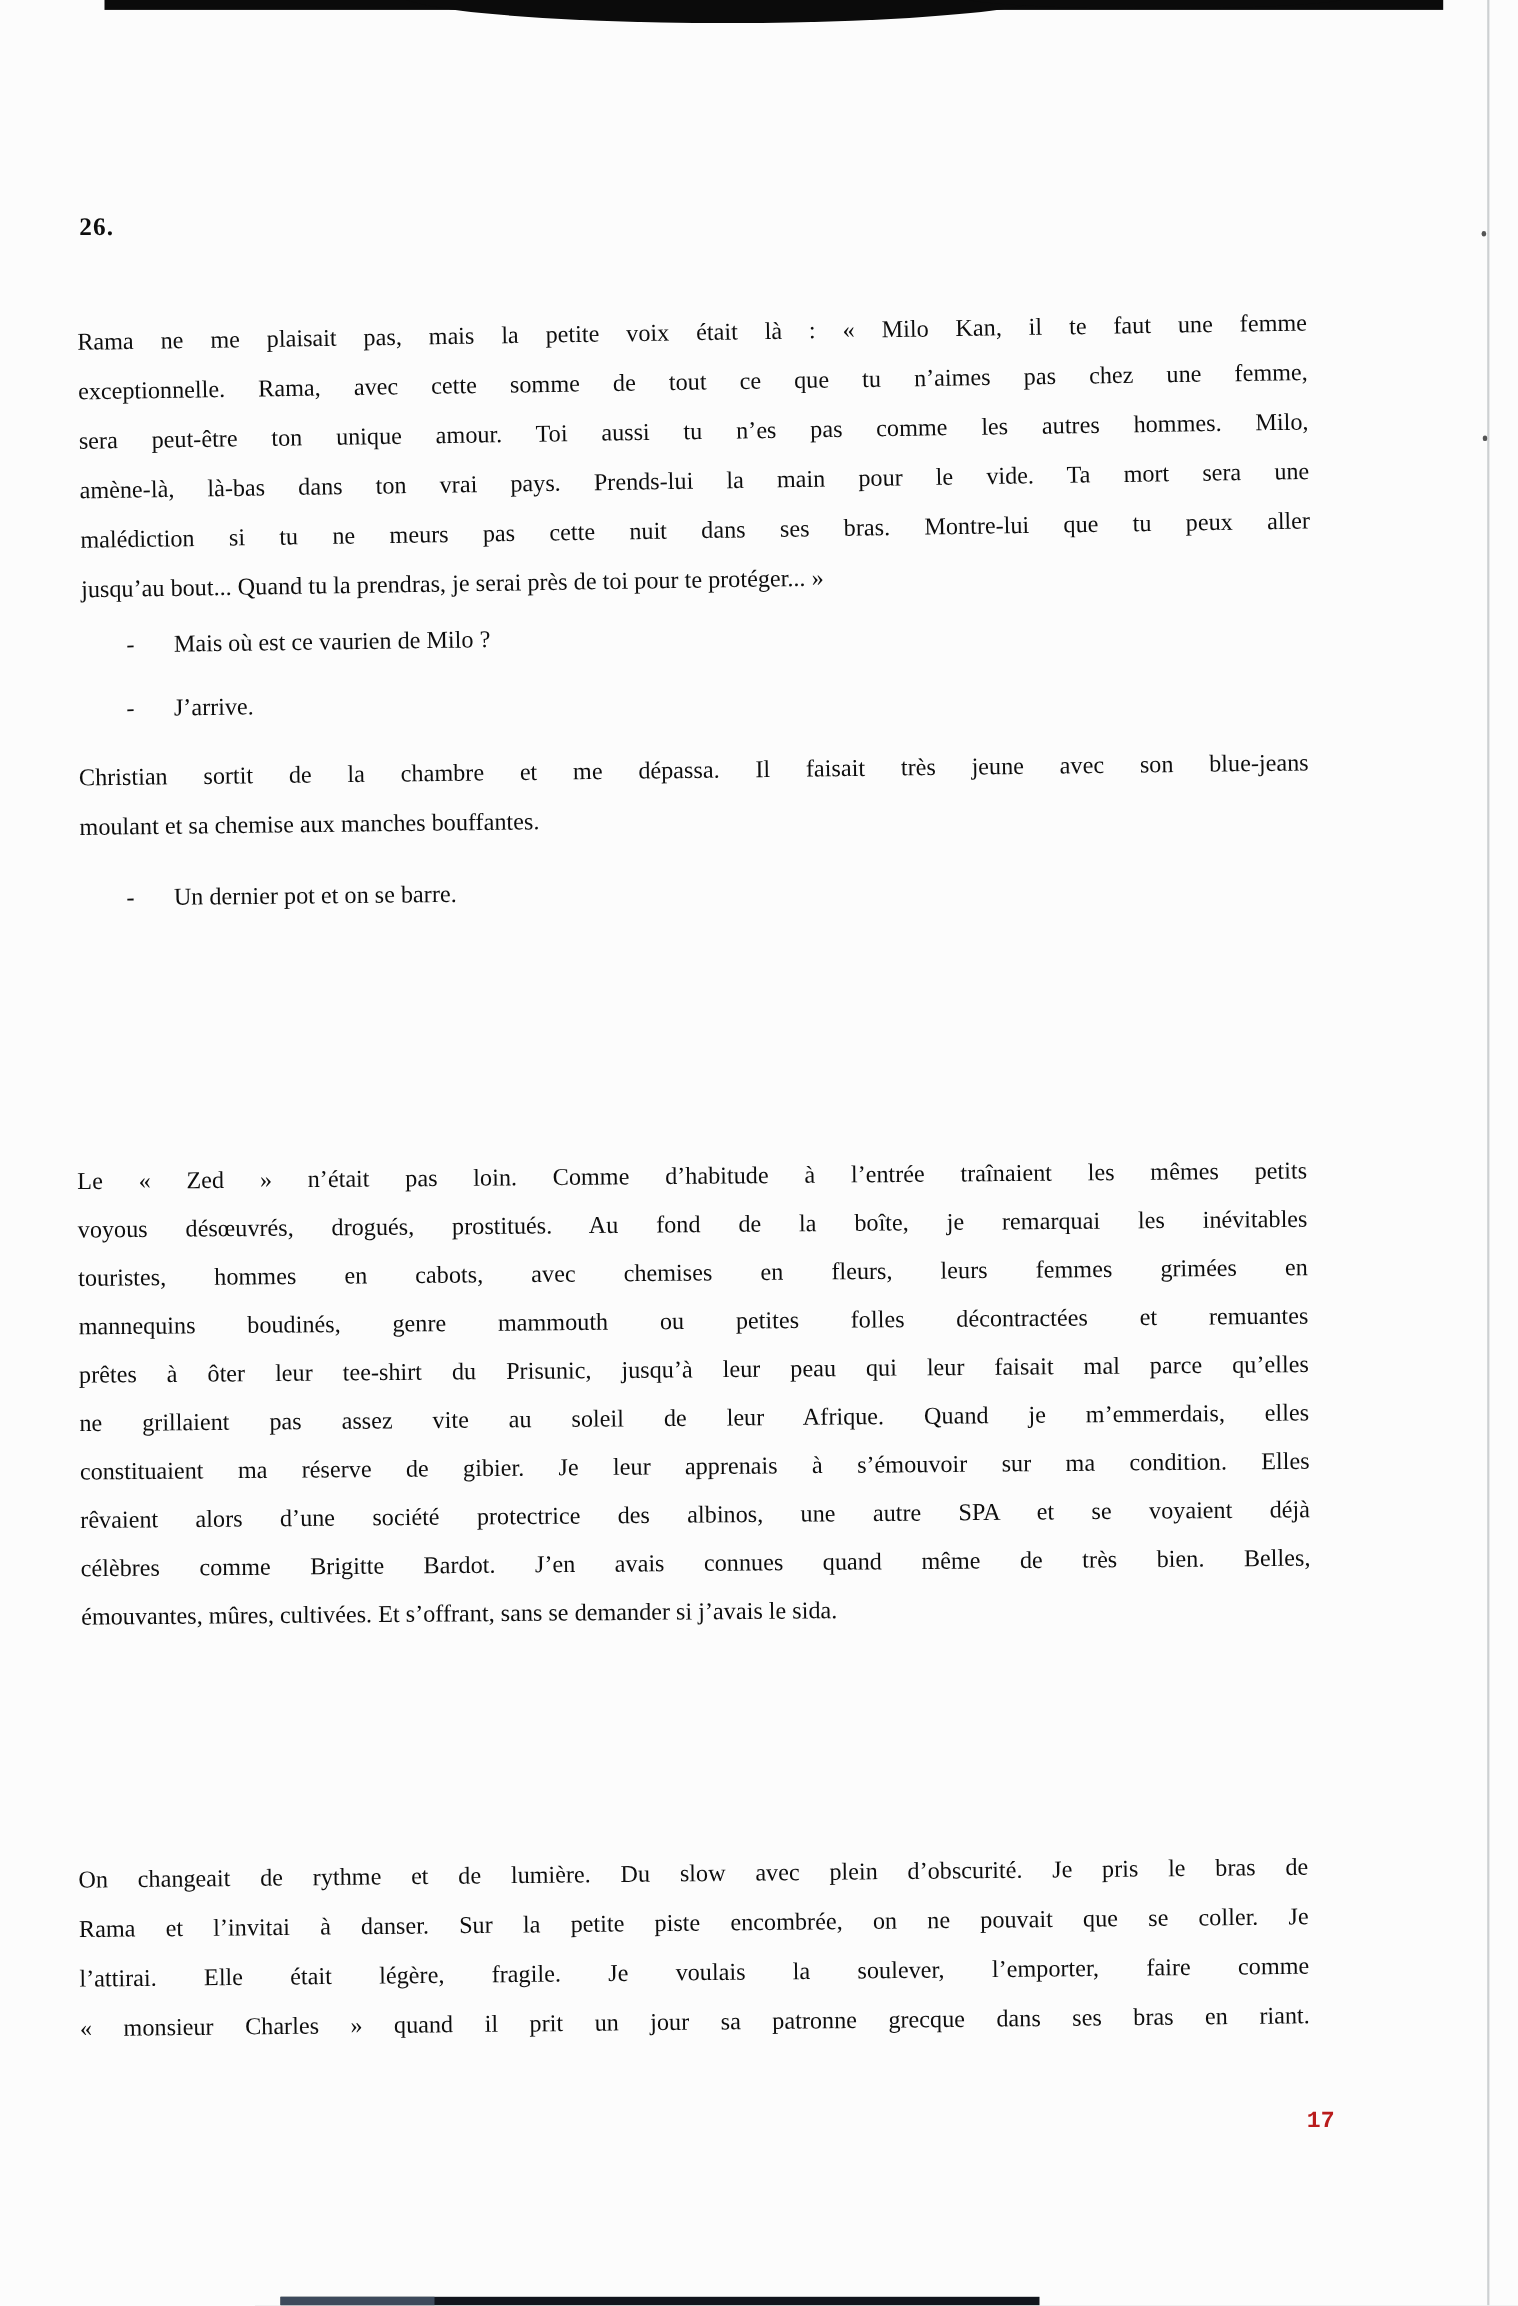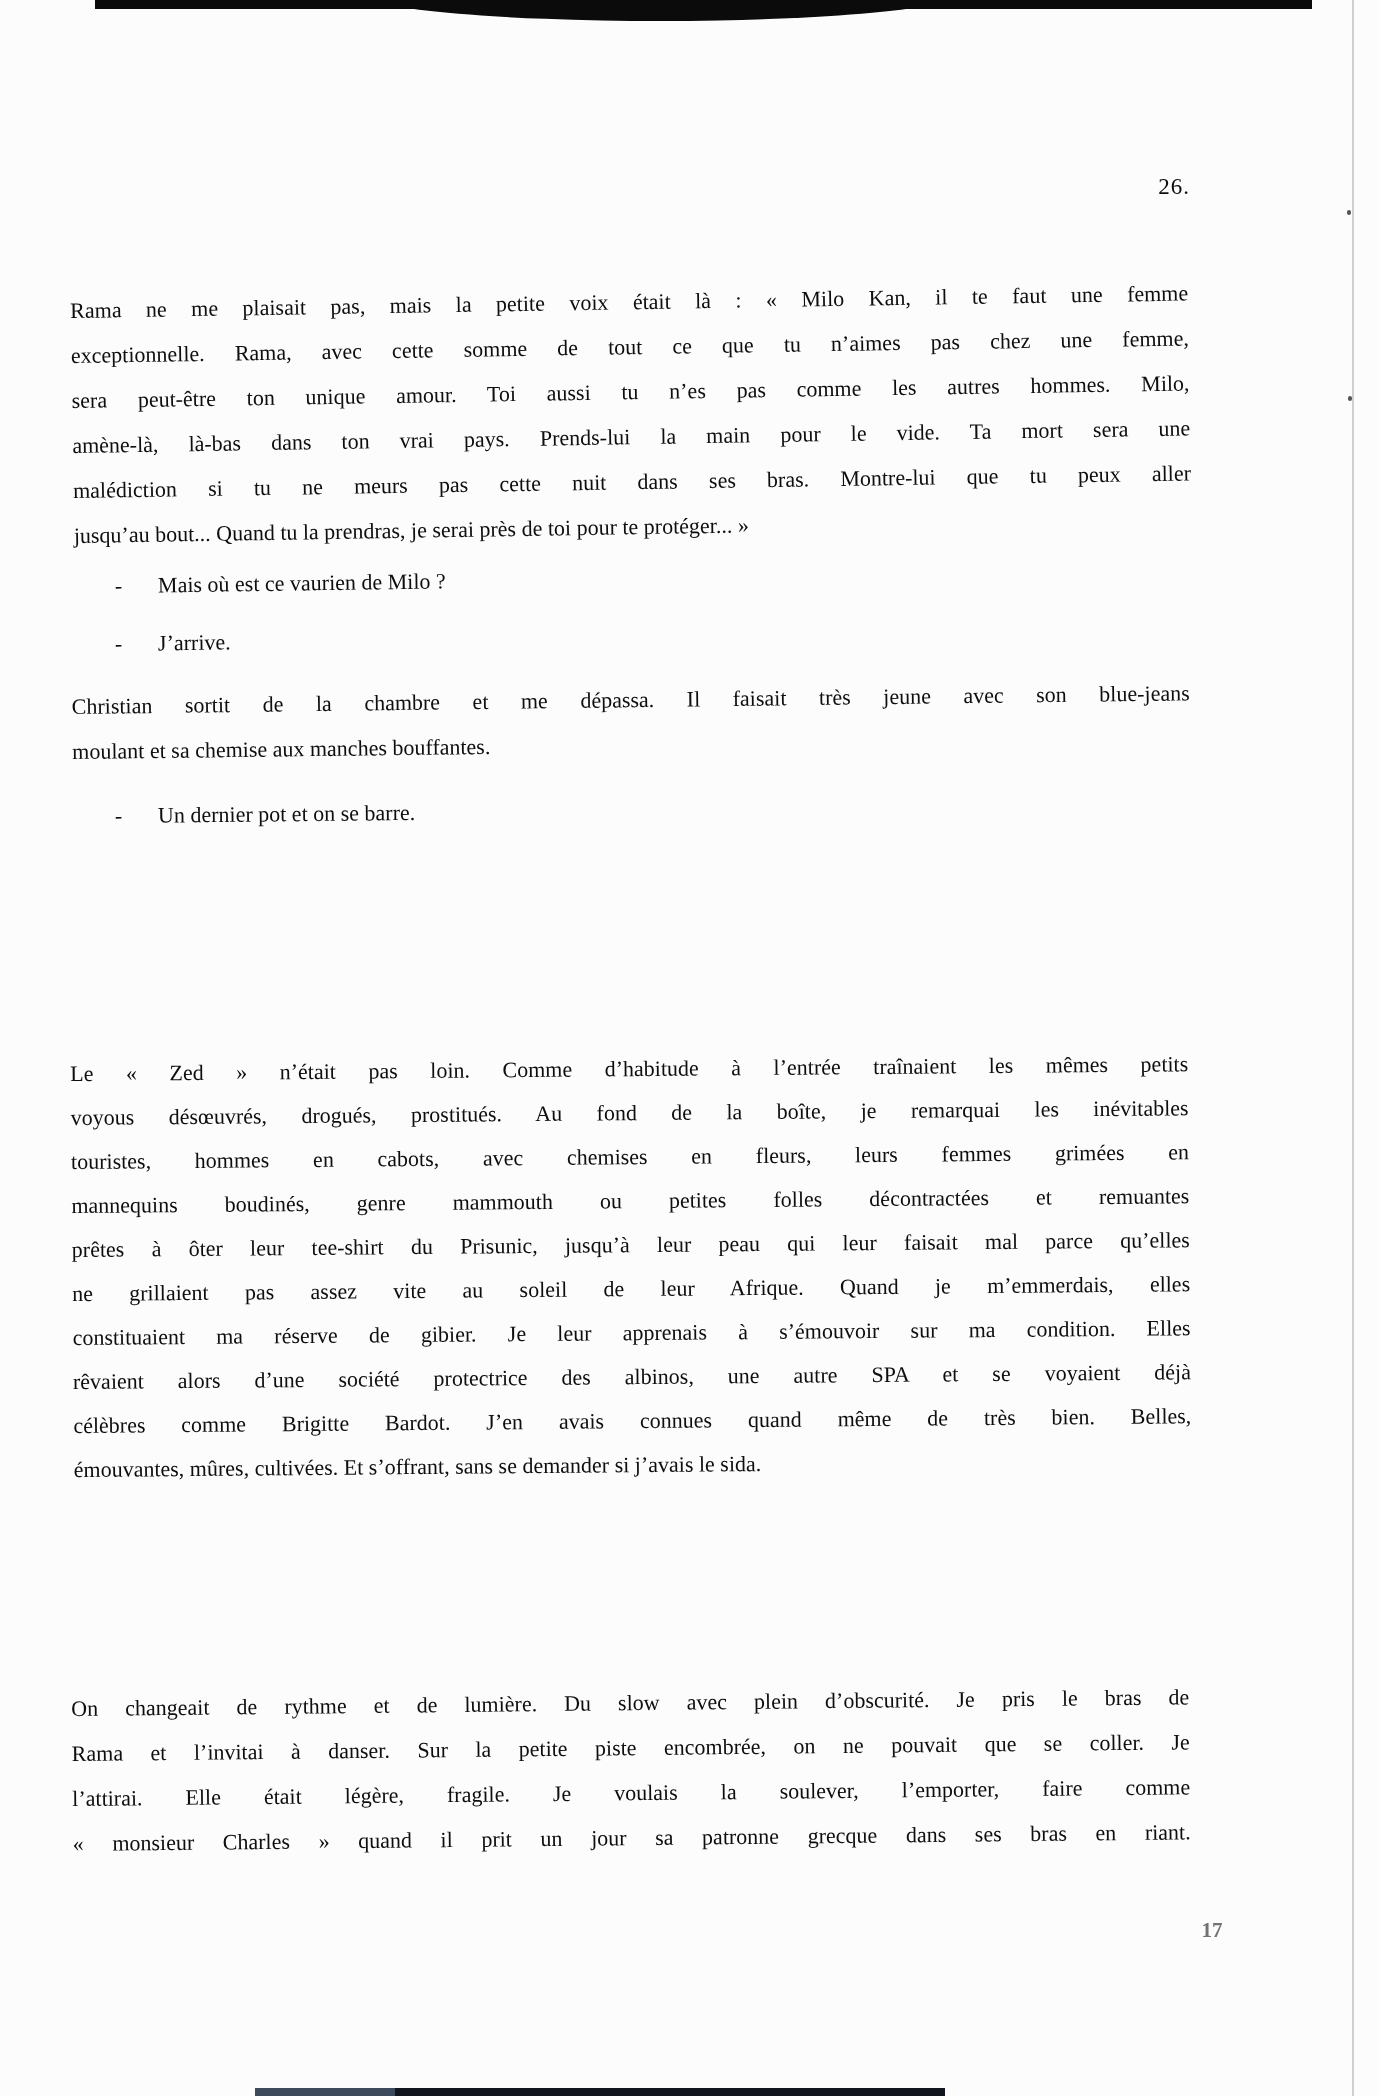--- a/index.html
+++ b/index.html
@@ -17,22 +17,22 @@
   .bottom-bar{position:absolute;bottom:0;left:255px;width:690px;height:8px;background:#11151d;}
   .bottom-bar .tint{position:absolute;left:0;top:0;width:140px;height:100%;background:#3d4a5c;}
   .edge-line{position:absolute;top:0;left:1352px;width:2px;height:2096px;background:#cdd0d2;}
   .speck{position:absolute;width:4px;height:5px;background:#555;border-radius:2px;}
   .speck.s1{left:1347px;top:210px;}
   .speck.s2{left:1348px;top:396px;}
 
   
   .heading{
     position:absolute;left:72px;width:1118px;
-    text-align:right;font-size:23px;font-weight:400;
-    letter-spacing:1px;line-height:28px;
+    text-align:left;font-size:23px;font-weight:700;
+    letter-spacing:1px;line-height:28px;margin-top:20px;
   }
   .h26{top:173px;}
   .h27{top:938px;}
   .h28{top:1549px;}
 
   .para{
     position:absolute;left:72px;width:1118px;
     font-size:22px;line-height:45px;
     transform-origin:0 50%;
   }
@@ -49,22 +49,22 @@
     font-size:22px;line-height:45px;
     transform-origin:0 50%;
   }
   .d1{top:563px;transform:rotate(-0.8deg);}
   .d2{top:621px;transform:rotate(-0.8deg);}
   .d3{top:793px;transform:rotate(-0.6deg);}
   .dialogue .dash{display:inline-block;width:43px;}
 
   .page-number{
     position:absolute;left:1188px;top:1918px;width:48px;
-    font-family:Liberation Serif, serif;
-    font-size:21px;font-weight:bold;color:#737373;text-align:center;
+    font-family:Liberation Mono, monospace;
+    font-size:21px;font-weight:bold;color:#b91c1c;
   }
 </style>
 </head>
 <body>
 
 <div class="sheet">
 
   <svg class="top-artifact" width="1380" height="42" viewBox="0 0 1380 42">
     <rect x="95" y="0" width="1217" height="9" fill="#0b0b0b"></rect>
     <ellipse cx="660" cy="-7" rx="300" ry="28" fill="#0b0b0b"></ellipse>

